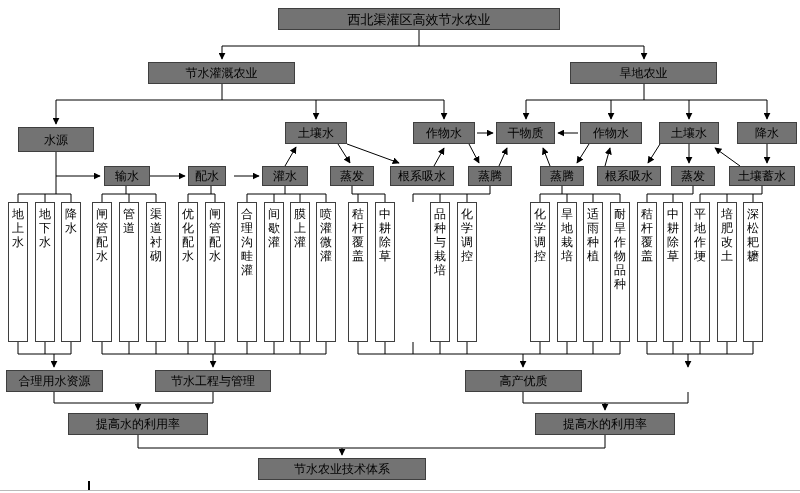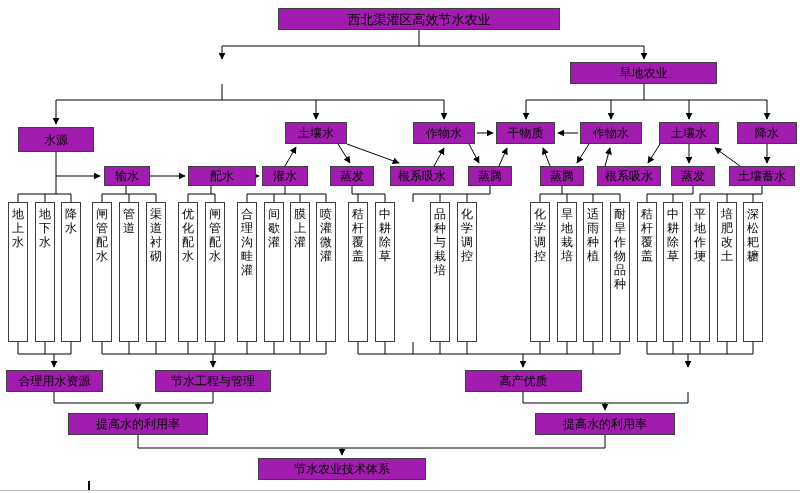--- a/index.html
+++ b/index.html
@@ -14,21 +14,21 @@
   }
   .lines-svg {
     position: absolute;
     left: 0; top: 0;
     width: 800px; height: 493px;
     pointer-events: none;
   }
   .box {
     position: absolute;
     border: 1px solid #3f3f3f;
-    background: #a21caf;
+    background: #737373;
     color: #000000;
     font-size: 12px;
     line-height: 1;
     display: flex;
     align-items: center;
     justify-content: center;
     white-space: nowrap;
     overflow: hidden;
   }
   .box.title { font-size: 13px; }
@@ -104,32 +104,33 @@
       <path marker-end="url(#arrow)" d="M523,354 V367"></path>
       <path marker-end="url(#arrow)" d="M688,354 V367"></path>
       <path marker-end="url(#arrow)" d="M138,403 V410"></path>
       <path marker-end="url(#arrow)" d="M605,403 V410"></path>
       <path marker-end="url(#arrow)" d="M342,448 V455"></path>
     </g>
   </svg>
 
   <div class="box title" style="left:278px;top:8px;width:282px;height:22px">西北渠灌区高效节水农业</div>
 
+  <div class="box" style="left:148px;top:62px;width:147px;height:22px">节水灌溉农业</div>
   <div class="box" style="left:570px;top:62px;width:147px;height:22px">旱地农业</div>
 
   <div class="box" style="left:18px;top:127px;width:76px;height:25px">水源</div>
   <div class="box" style="left:285px;top:122px;width:62px;height:22px">土壤水</div>
   <div class="box" style="left:413px;top:122px;width:62px;height:22px">作物水</div>
   <div class="box" style="left:496px;top:122px;width:59px;height:22px">干物质</div>
   <div class="box" style="left:580px;top:122px;width:62px;height:22px">作物水</div>
   <div class="box" style="left:659px;top:122px;width:60px;height:22px">土壤水</div>
   <div class="box" style="left:737px;top:122px;width:60px;height:22px">降水</div>
 
   <div class="box" style="left:104px;top:166px;width:46px;height:20px">输水</div>
-  <div class="box" style="left:188px;top:166px;width:68px;height:20px">配水</div>
+  <div class="box" style="left:188px;top:166px;width:38px;height:20px">配水</div>
   <div class="box" style="left:262px;top:166px;width:46px;height:20px">灌水</div>
   <div class="box" style="left:330px;top:166px;width:44px;height:20px">蒸发</div>
   <div class="box" style="left:390px;top:166px;width:64px;height:20px">根系吸水</div>
   <div class="box" style="left:468px;top:166px;width:44px;height:20px">蒸腾</div>
   <div class="box" style="left:540px;top:166px;width:44px;height:20px">蒸腾</div>
   <div class="box" style="left:597px;top:166px;width:64px;height:20px">根系吸水</div>
   <div class="box" style="left:671px;top:166px;width:44px;height:20px">蒸发</div>
   <div class="box" style="left:729px;top:166px;width:66px;height:20px">土壤蓄水</div>
 
   <div class="vbox" style="left:8px;top:202px">地上水</div>

